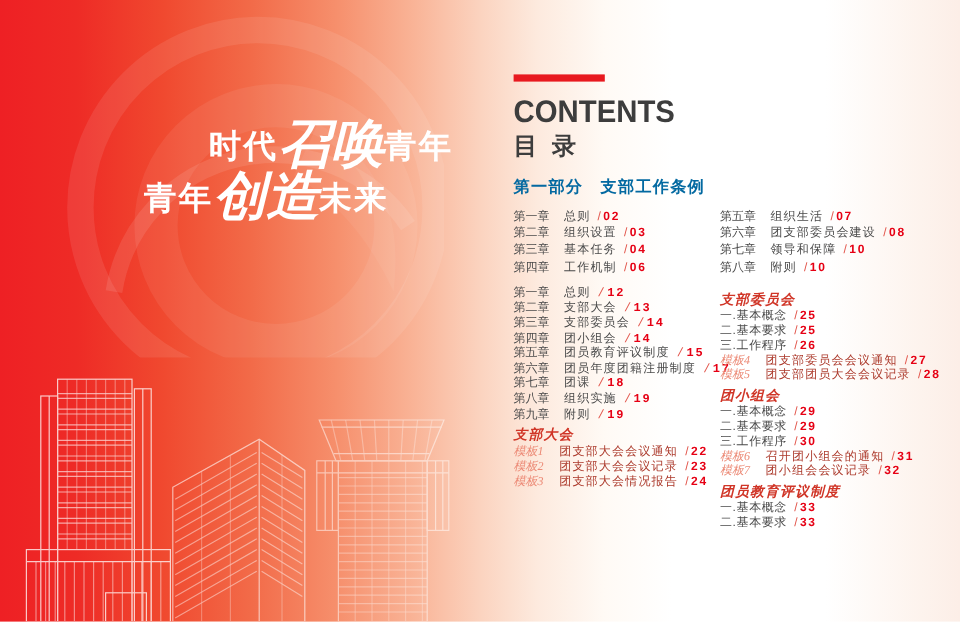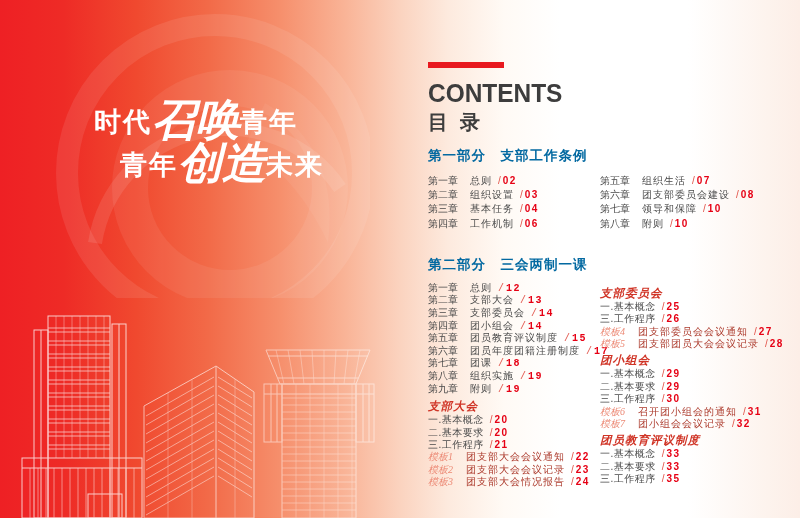--- a/index.html
+++ b/index.html
@@ -8,21 +8,21 @@
     font-family:"Liberation Sans","DejaVu Sans",sans-serif;
     position:relative;
     background:linear-gradient(90deg,
       #ee2024 0%, #ee2b26 8%, #f0492f 17%, #f26a48 26%,
       #f68f6c 35%, #f9b396 43%, #fbd3bf 50%, #fdeade 56%,
       #fffaf5 63%, #ffffff 70%, #ffffff 86%, #fdf3ed 96%, #fceee7 100%);
   }
   .swirl { position:absolute; left:40px; top:-12px; }
   .slogan { position:absolute; left:58px; top:100px; width:320px; color:#fff; }
   .slogan-line { white-space:nowrap; font-weight:700; font-size:27px; letter-spacing:2px; line-height:42px; }
-  .slogan-line.l1 { margin-left:36px; }
+  .slogan-line.l1 { margin-left:36px;text-align:right; }
   .slogan-line.l2 { margin-left:62px; }
   .script { font-family:"Liberation Serif","DejaVu Serif",serif; font-size:44px; font-style:italic; font-weight:700; letter-spacing:0; vertical-align:-4px; }
   .buildings { position:absolute; left:0; top:298px; }
 
   .content { position:absolute; left:428px; top:62px; width:372px; }
   .red-bar { width:76px; height:6px; background:#e8191f; margin-bottom:11px; }
   .title-en { font-size:26px; font-weight:700; color:#3d3d3d; letter-spacing:0; display:inline-block; transform:scaleX(.94); transform-origin:left; line-height:28px; }
   .title-zh { font-family:"Liberation Serif","DejaVu Serif",serif; font-size:20px; font-weight:700; color:#3d3d3d; letter-spacing:12px; margin-top:3px; line-height:24px; }
 
   .part-heading { font-family:"Liberation Serif","DejaVu Serif",serif; font-size:13.5px; font-weight:700; color:#0369a1; letter-spacing:1px; }
@@ -235,21 +235,20 @@
         <li class="toc-row"><span class="ch">第五章</span><span class="ct">组织生活</span><span class="sep">/</span><span class="pg">07</span></li>
 
         <li class="toc-row"><span class="ch">第六章</span><span class="ct">团支部委员会建设</span><span class="sep">/</span><span class="pg">08</span></li>
 
         <li class="toc-row"><span class="ch">第七章</span><span class="ct">领导和保障</span><span class="sep">/</span><span class="pg">10</span></li>
 
         <li class="toc-row"><span class="ch">第八章</span><span class="ct">附则</span><span class="sep">/</span><span class="pg">10</span></li>
       </ul>
   </div>
 
-  <div class="part-heading ph2">第二部分　三会两制一课</div>
   <div class="toc-cols p2">
     <div class="col-a">
       <ul class="chapters">
 
           <li class="toc-row"><span class="ch">第一章</span><span class="ct">总则</span><span class="sep">/</span><span class="pg">12</span></li>
 
           <li class="toc-row"><span class="ch">第二章</span><span class="ct">支部大会</span><span class="sep">/</span><span class="pg">13</span></li>
 
           <li class="toc-row"><span class="ch">第三章</span><span class="ct">支部委员会</span><span class="sep">/</span><span class="pg">14</span></li>
 
@@ -260,45 +259,38 @@
           <li class="toc-row"><span class="ch">第六章</span><span class="ct">团员年度团籍注册制度</span><span class="sep">/</span><span class="pg">17</span></li>
 
           <li class="toc-row"><span class="ch">第七章</span><span class="ct">团课</span><span class="sep">/</span><span class="pg">18</span></li>
 
           <li class="toc-row"><span class="ch">第八章</span><span class="ct">组织实施</span><span class="sep">/</span><span class="pg">19</span></li>
 
           <li class="toc-row"><span class="ch">第九章</span><span class="ct">附则</span><span class="sep">/</span><span class="pg">19</span></li>
         </ul>
       <div class="sec">
         <div class="sec-title">支部大会</div>
-        <ul>
-
-            <li class="toc-row"><span class="il">一.基本概念</span><span class="sep">/</span><span class="pg">20</span></li>
-
-            <li class="toc-row"><span class="il">二.基本要求</span><span class="sep">/</span><span class="pg">20</span></li>
-
-            <li class="toc-row"><span class="il">三.工作程序</span><span class="sep">/</span><span class="pg">21</span></li>
-          </ul>
         <ul>
 
             <li class="toc-row"><span class="tag">模板1</span><span class="tt">团支部大会会议通知</span><span class="sep">/</span><span class="pg">22</span></li>
 
             <li class="toc-row"><span class="tag">模板2</span><span class="tt">团支部大会会议记录</span><span class="sep">/</span><span class="pg">23</span></li>
 
             <li class="toc-row"><span class="tag">模板3</span><span class="tt">团支部大会情况报告</span><span class="sep">/</span><span class="pg">24</span></li>
           </ul>
       </div>
     </div>
     <div class="col-b">
       <div class="sec">
         <div class="sec-title">支部委员会</div>
         <ul>
 
             <li class="toc-row"><span class="il">一.基本概念</span><span class="sep">/</span><span class="pg">25</span></li>
 
+            <li class="toc-row"><span class="il">二.基本要求</span><span class="sep">/</span><span class="pg">25</span></li>
 
             <li class="toc-row"><span class="il">三.工作程序</span><span class="sep">/</span><span class="pg">26</span></li>
           </ul>
         <ul>
 
             <li class="toc-row"><span class="tag">模板4</span><span class="tt">团支部委员会会议通知</span><span class="sep">/</span><span class="pg">27</span></li>
 
             <li class="toc-row"><span class="tag">模板5</span><span class="tt">团支部团员大会会议记录</span><span class="sep">/</span><span class="pg">28</span></li>
           </ul>
       </div>
@@ -320,21 +312,20 @@
           </ul>
       </div>
       <div class="sec">
         <div class="sec-title">团员教育评议制度</div>
         <ul>
 
             <li class="toc-row"><span class="il">一.基本概念</span><span class="sep">/</span><span class="pg">33</span></li>
 
             <li class="toc-row"><span class="il">二.基本要求</span><span class="sep">/</span><span class="pg">33</span></li>
 
-            <li class="toc-row"><span class="il">三.工作程序</span><span class="sep">/</span><span class="pg">35</span></li>
           </ul>
         <ul>
           
         </ul>
       </div>
     </div>
   </div>
 </div>
 
 </body></html>

